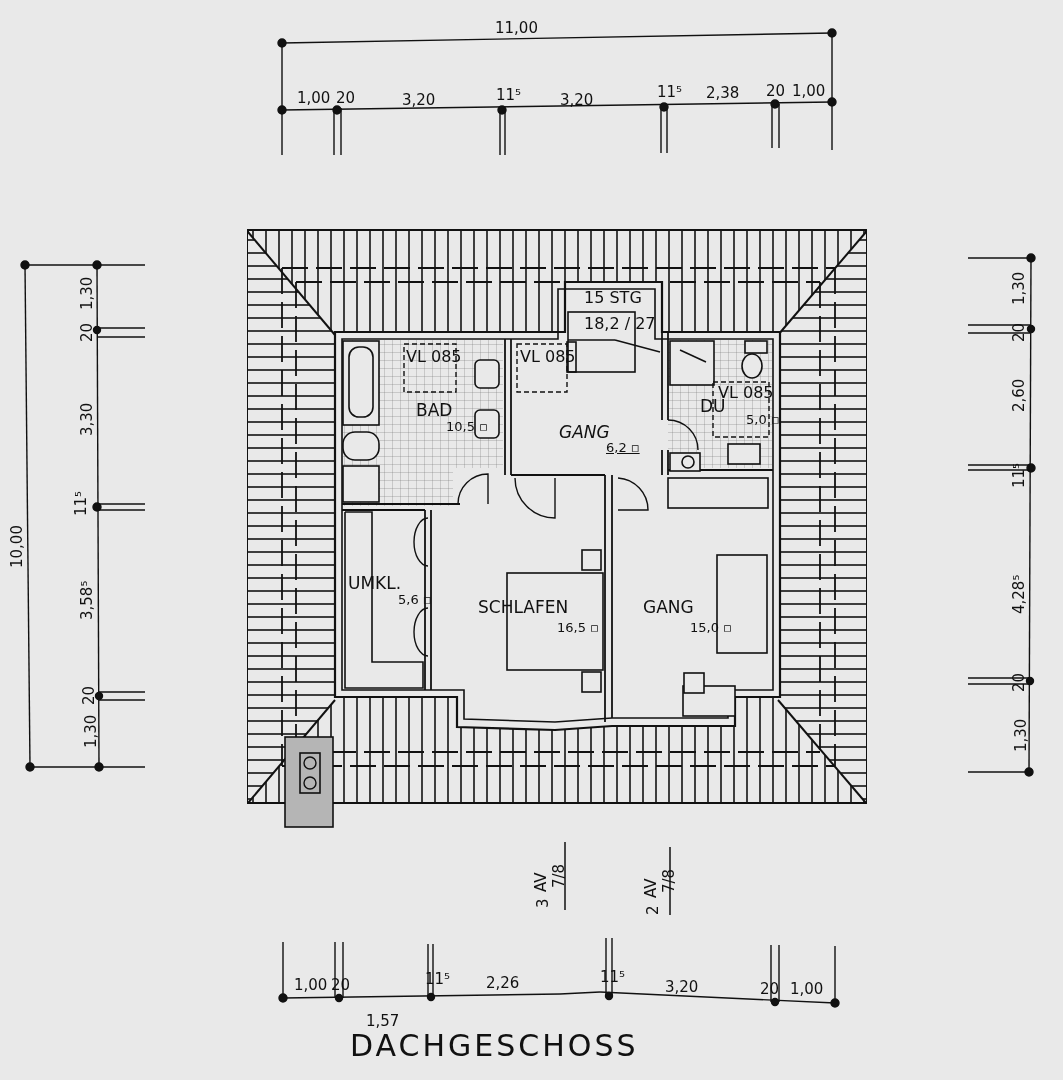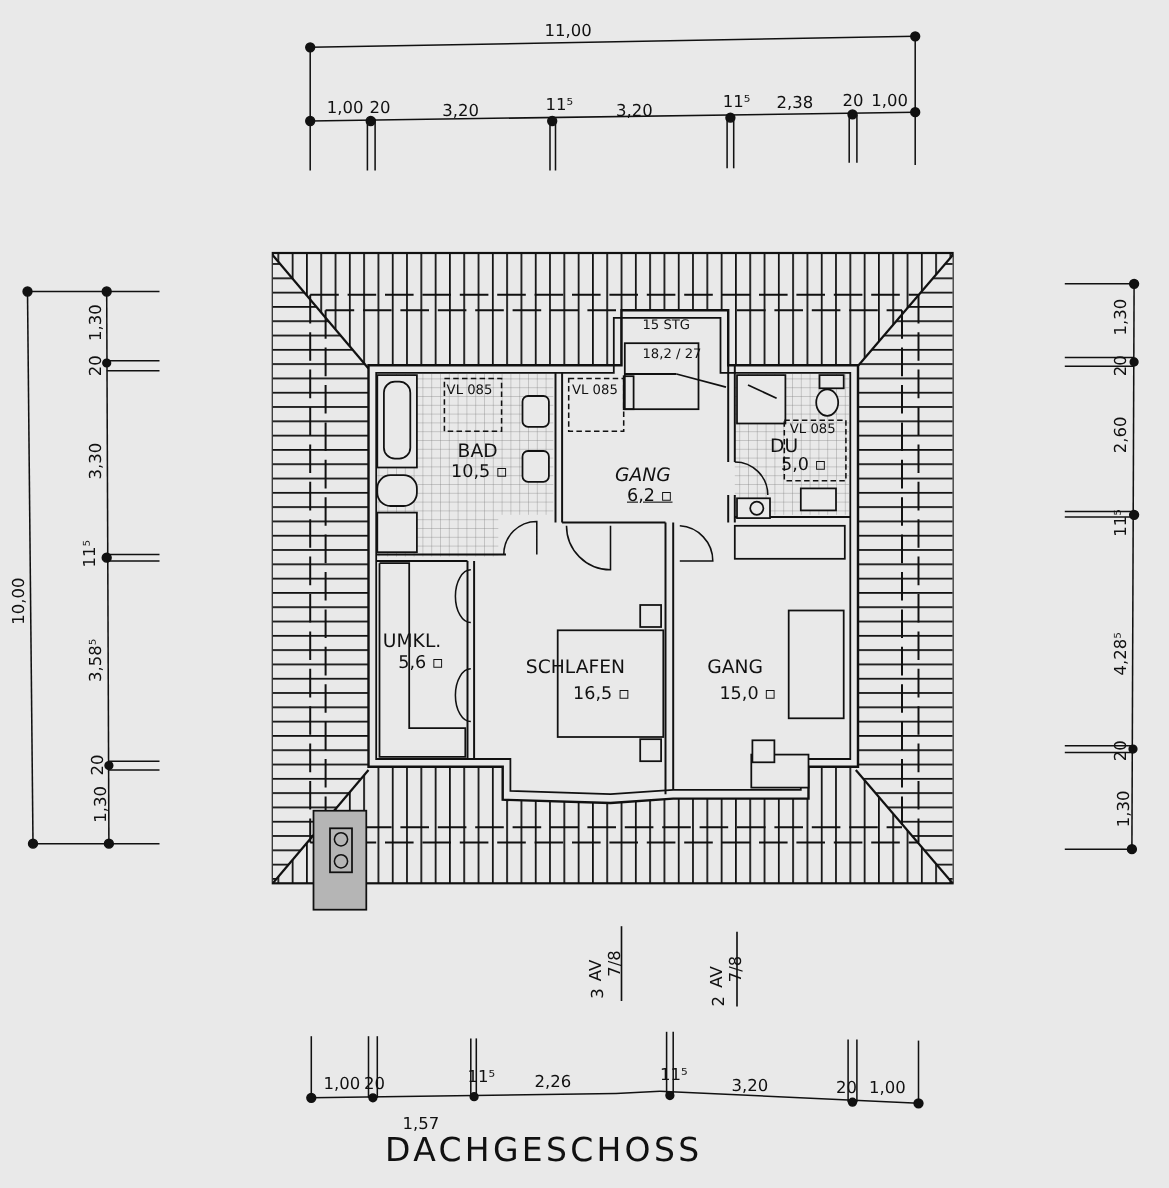--- a/index.html
+++ b/index.html
@@ -1,22 +1,22 @@
 <!DOCTYPE html>
 <html><head>
 <meta charset="utf-8">
 <style>
   html, body { margin:0; padding:0; }
   body { width:1063px; height:1080px; background:#e9e9e9; position:relative; overflow:hidden;
          font-family:"DejaVu Sans", sans-serif; color:#111; }
   svg { position:absolute; left:0; top:0; }
   .lbl { position:absolute; font-size:15px; color:#111; white-space:nowrap; }
   .room { font-size:17px; }
-  .area { font-size:16px; }
-  .small { font-size:12px; }
+  .area { font-size:13px;padding-left:36px; }
+  .small { font-size:16px; }
   .rot { transform-origin:left top; transform:rotate(-90deg); }
   .title { position:absolute; left:350px; top:1028px; font-size:30px; letter-spacing:3px; }
 </style>
 </head>
 <body>
 
 <svg width="1063" height="1080">
   <defs>
     <pattern id="vroof" width="13" height="20" patternUnits="userSpaceOnUse">
       <line x1="6" y1="0" x2="6" y2="20" stroke="#111" stroke-width="1.6"></line>

